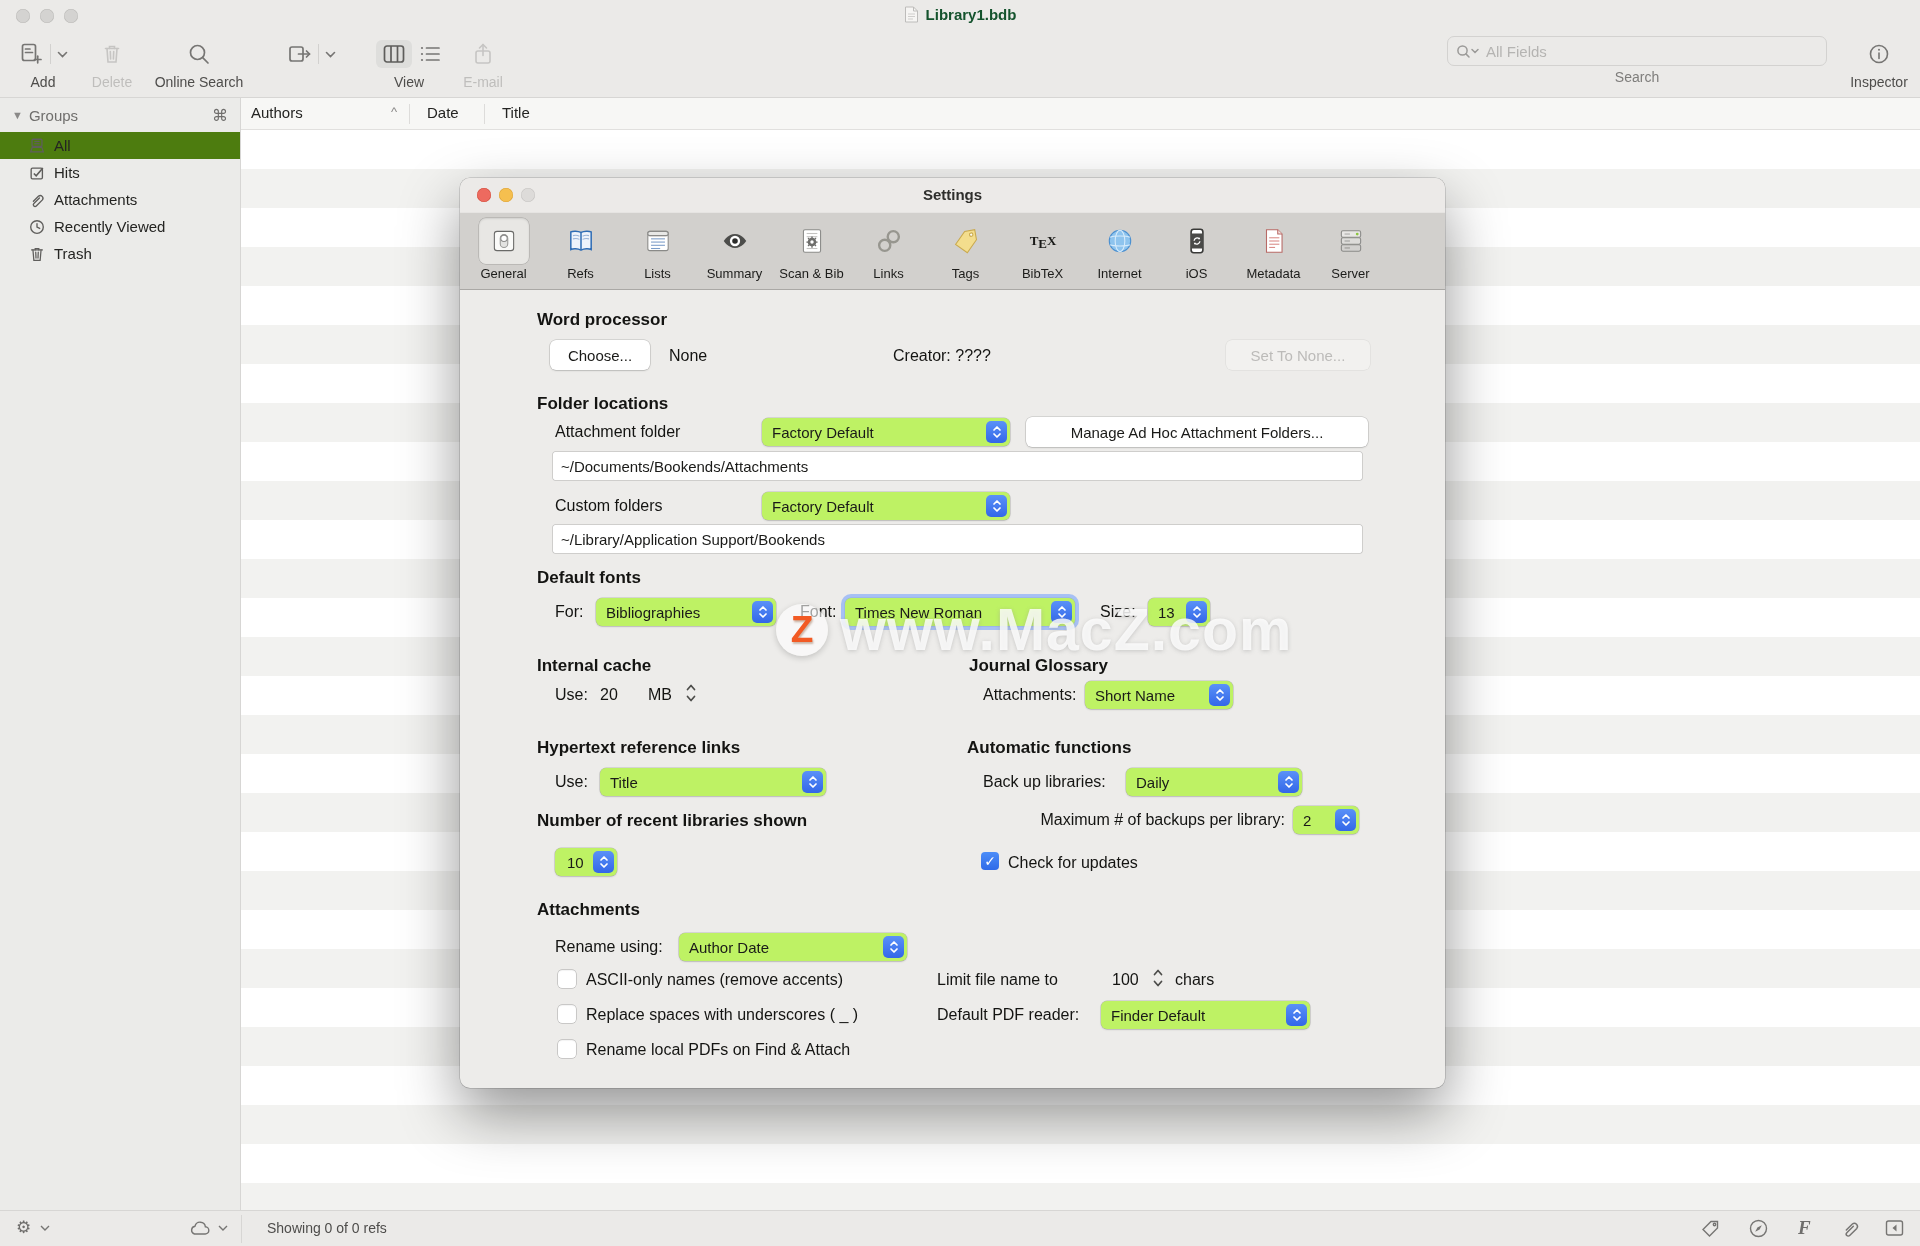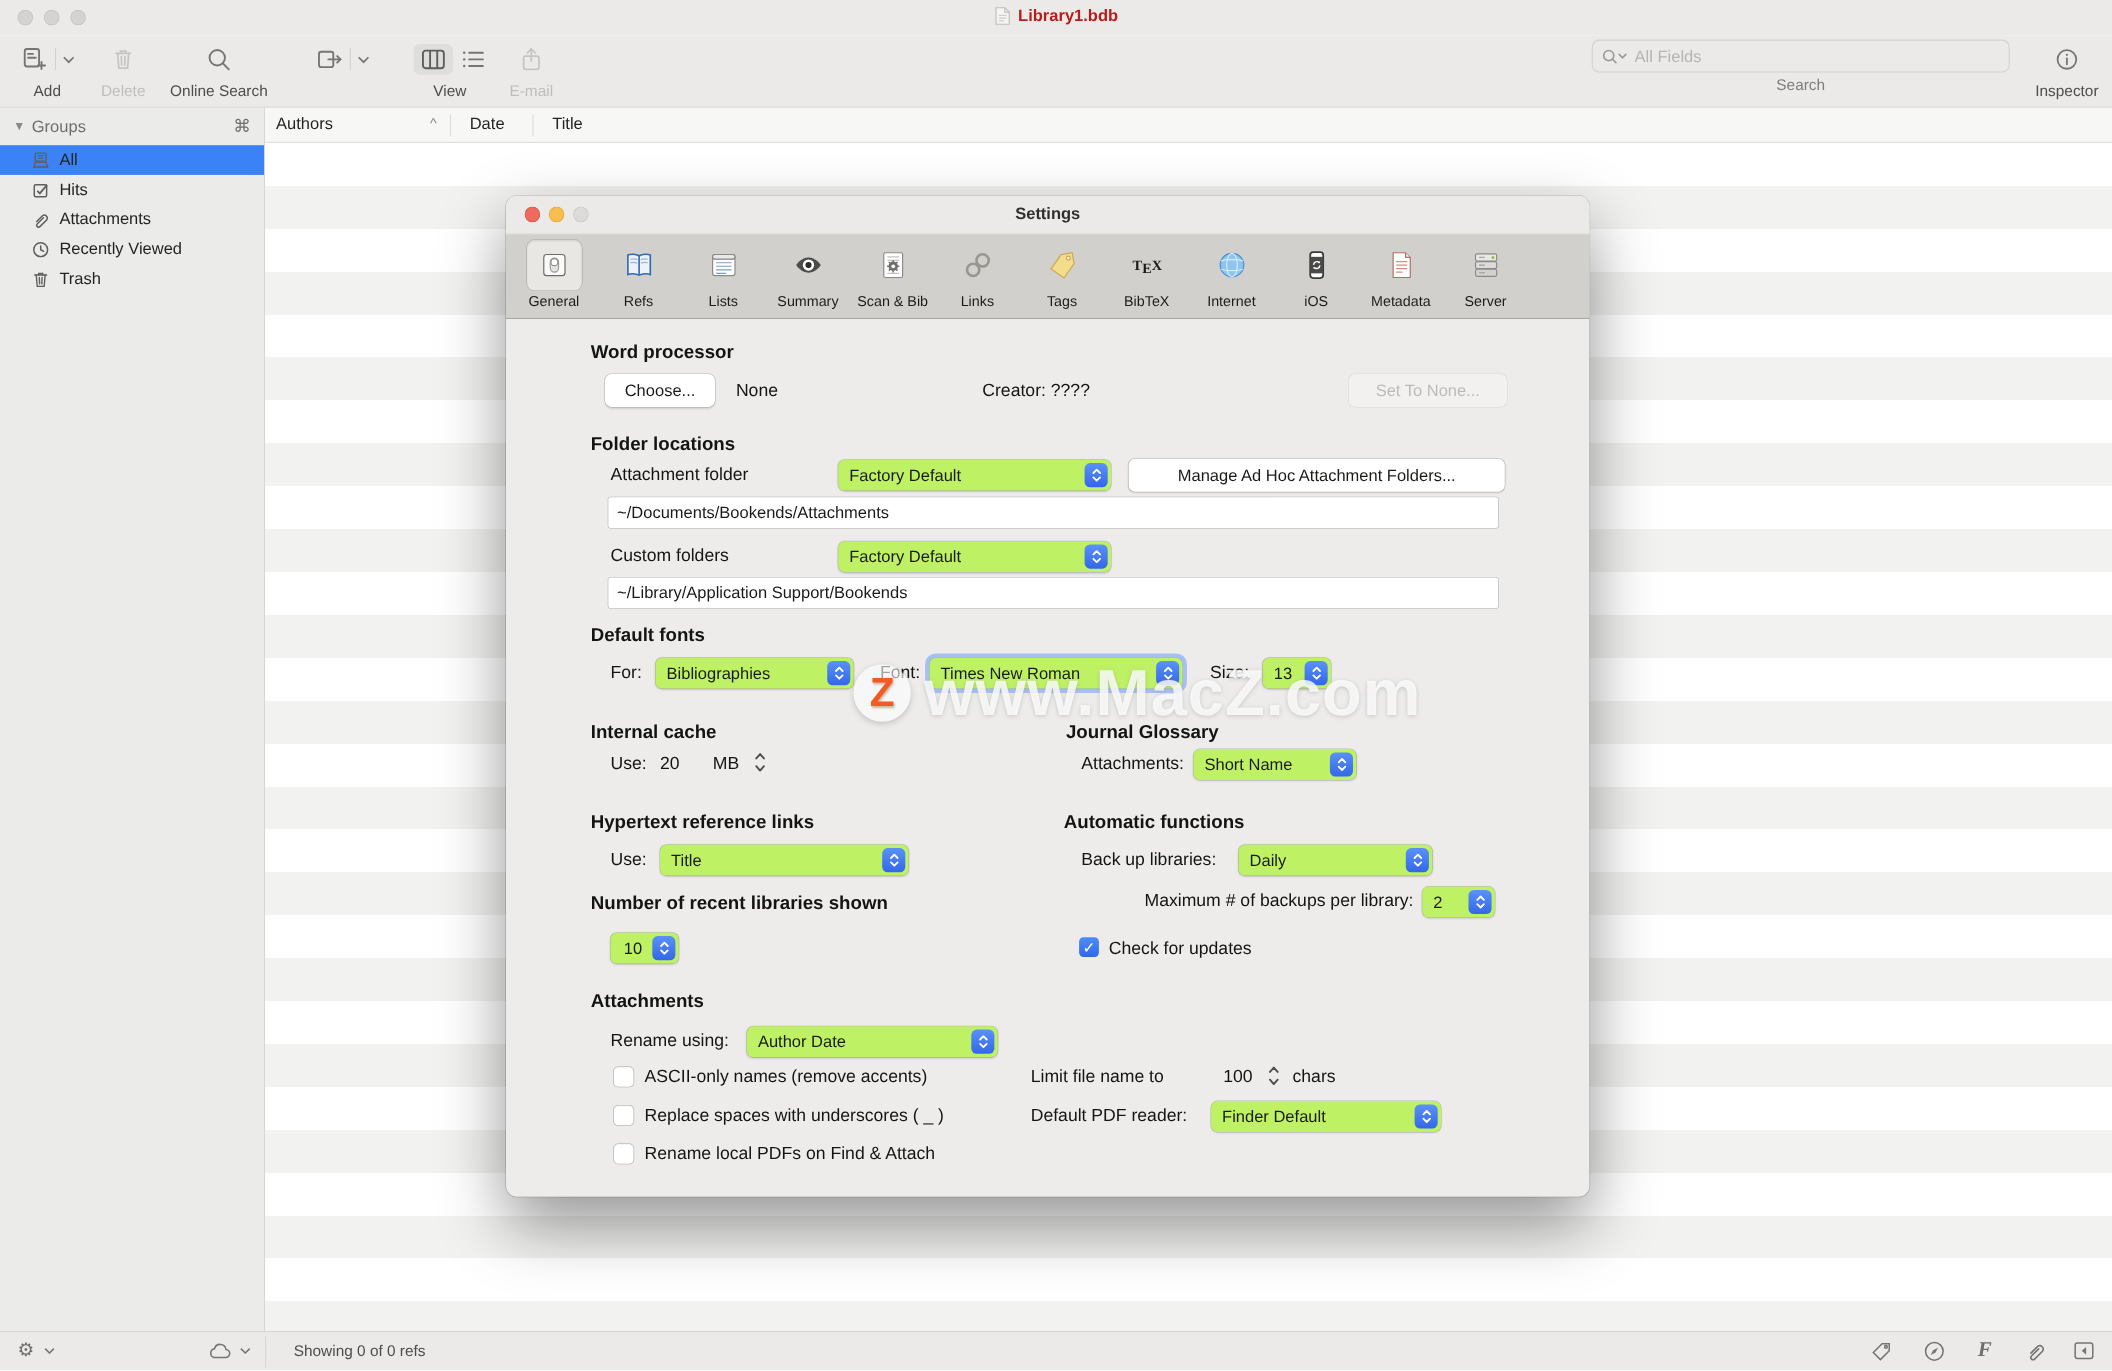--- a/index.html
+++ b/index.html
@@ -5,42 +5,42 @@
   html,body{margin:0;padding:0;}
   body{width:1920px;height:1246px;position:relative;overflow:hidden;
        font-family:"Liberation Sans","DejaVu Sans",sans-serif;background:#fff;
        -webkit-font-smoothing:antialiased;}
   .abs{position:absolute;}
   
   .titlebar{position:absolute;left:0;top:0;width:1920px;height:32px;background:#ebeae8;}
   .lights{position:absolute;left:16px;top:9px;display:flex;gap:10px;}
   .light{width:14px;height:14px;border-radius:50%;background:#d4d3d1;box-shadow:inset 0 0 0 .5px #bcbbb9;}
   .win-title{position:absolute;left:0;right:0;top:6px;display:flex;justify-content:center;align-items:center;gap:7px;
-             font-size:15px;font-weight:bold;color:#b91c1c;}
+             font-size:15px;font-weight:bold;color:#14532d;}
   .main-toolbar{position:absolute;left:0;top:32px;width:1920px;height:66px;background:#ebeae8;border-bottom:1px solid #d7d6d4;box-sizing:border-box;}
   .titem{position:absolute;top:4px;display:flex;flex-direction:column;align-items:center;}
   .titem .icons{height:36px;display:flex;align-items:center;gap:6px;}
   .titem .tlabel{font-size:14px;color:#4e4d4b;margin-top:2px;}
   .titem.disabled .tlabel{color:#bfbebc;}
   .vsep{width:1px;height:20px;background:#d2d1cf;}
   .searchwrap{position:absolute;left:1447px;top:4px;width:380px;display:flex;flex-direction:column;align-items:center;}
   .searchbox{width:380px;height:30px;border:1px solid #d3d2d0;border-radius:7px;box-sizing:border-box;
              display:flex;align-items:center;background:transparent;padding:0 8px;gap:4px;}
   .searchbox input{border:none;outline:none;background:transparent;font-size:15px;color:#3a3a38;width:300px;font-family:inherit;}
   .searchbox input::placeholder{color:#b5b4b2;}
   .slabel{font-size:14px;color:#7e7d7b;margin-top:3px;}
   
   .sidebar{position:absolute;left:0;top:98px;width:241px;height:1112px;background:#ebebe9;border-right:1px solid #d7d6d4;box-sizing:border-box;}
   .grp-head{position:absolute;left:0;top:0;width:100%;height:34px;display:flex;align-items:center;padding:0 12px;box-sizing:border-box;
             color:#6f6e6c;font-size:15px;}
   .grp-head .tri{font-size:11px;margin-right:6px;color:#8a8988;}
   .grp-head .cmd{margin-left:auto;font-size:16px;color:#6f6e6c;}
   .sitem{position:absolute;left:0;width:100%;height:27px;display:flex;align-items:center;padding-left:28px;box-sizing:border-box;
          font-size:15px;color:#242422;gap:8px;}
-  .sitem.sel{background:#3b82f6;}
+  .sitem.sel{background:#4d7c0f;}
   .sitem svg{flex:0 0 auto;}
   
   .list-header{position:absolute;left:241px;top:98px;width:1679px;height:32px;background:#f7f7f5;border-bottom:1px solid #e1e0de;box-sizing:border-box;font-size:15px;color:#242422;}
   .col-div{position:absolute;top:6px;width:1px;height:20px;background:#dddcda;}
   .list-body{position:absolute;left:241px;top:130px;width:1679px;height:1080px;
              background:repeating-linear-gradient(to bottom,#ffffff 0 39px,#f2f2f0 39px 78px);}
   
   .statusbar{position:absolute;left:0;top:1210px;width:1920px;height:36px;background:#ebeae8;border-top:1px solid #d7d6d4;box-sizing:border-box;font-size:14px;color:#4e4d4b;}
   .sb-div{position:absolute;left:241px;top:4px;width:1px;height:28px;background:#d7d6d4;}
   

